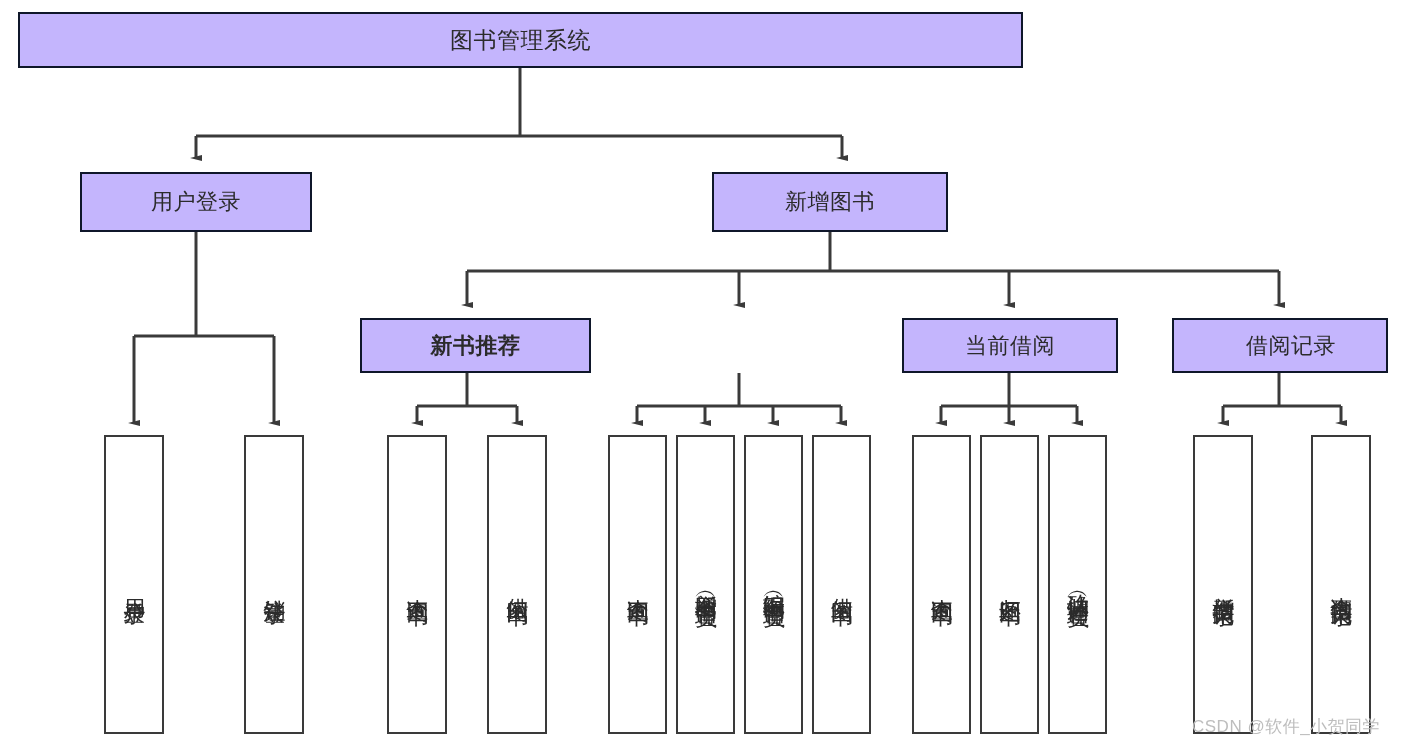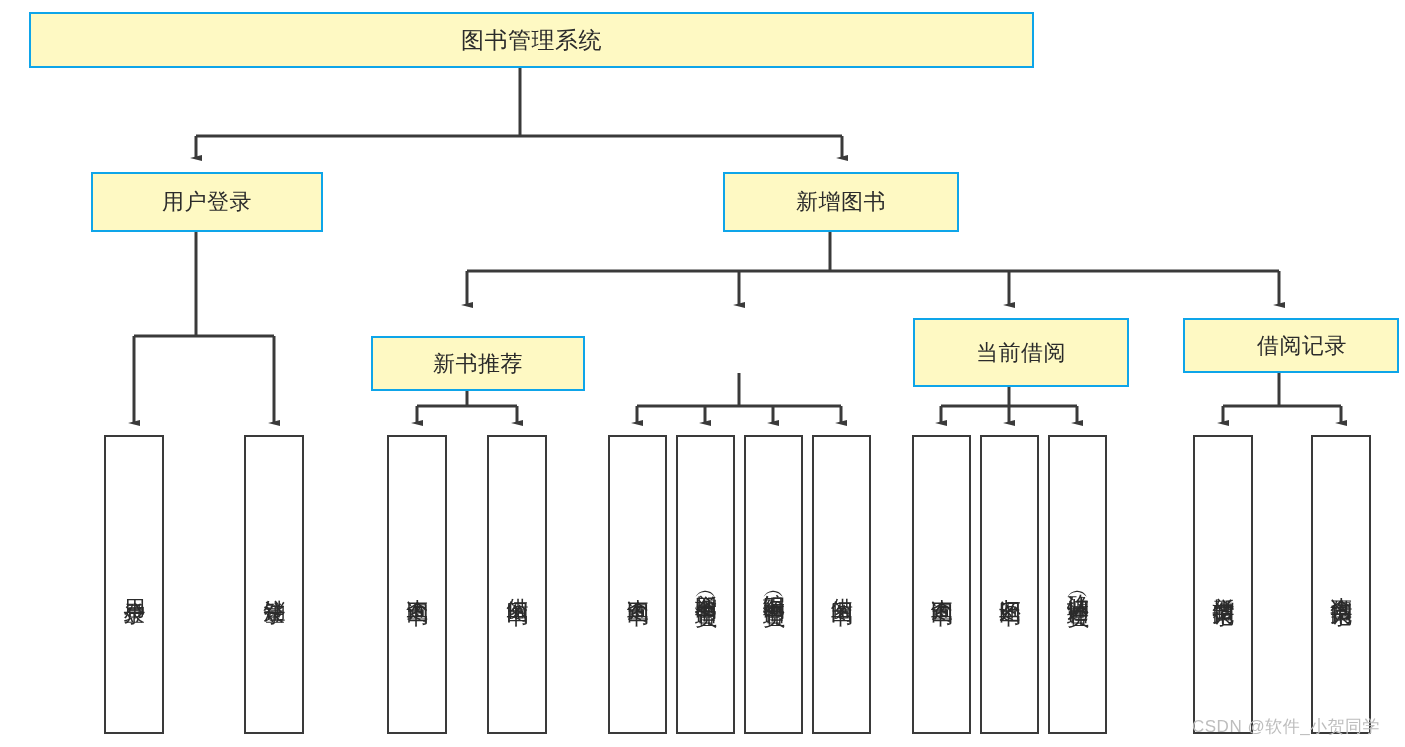--- a/index.html
+++ b/index.html
@@ -20,27 +20,26 @@
   #diagram-svg {
     position: absolute;
     left: 0;
     top: 0;
     width: 1405px;
     height: 747px;
   }
   .node-box {
     position: absolute;
     box-sizing: border-box;
-    border: 2px solid #0ea5e9;
-    background: #fef9c3;
+    border: 2px solid #0f172a;
+    background: #c4b5fd;
     display: flex;
     align-items: center;
     justify-content: center;
     color: #2b2b2b;
-    margin-left: 11px;
   }
   .node-h {
     font-size: 22px;
     letter-spacing: 0.5px;
     white-space: nowrap;
   }
   .node-root .node-h { font-size: 23px; }
   .node-v {
     writing-mode: vertical-rl;
     text-orientation: upright;
@@ -129,24 +128,24 @@
     <span class="node-h">图书管理系统</span>
   </div>
 
   <div class="node-box" style="left:80px; top:172px; width:232px; height:60px;">
     <span class="node-h">用户登录</span>
   </div>
   <div class="node-box" style="left:712px; top:172px; width:236px; height:60px;">
     <span class="node-h">新增图书</span>
   </div>
 
-  <div class="node-box" style="left:360px; top:336px; width:214px; height:55px;">
+  <div class="node-box" style="left:360px; top:318px; width:231px; height:55px;font-weight:bold;">
     <span class="node-h">新书推荐</span>
   </div>
-  <div class="node-box" style="left:902px; top:318px; width:216px; height:69px;">
+  <div class="node-box" style="left:902px; top:318px; width:216px; height:55px;">
     <span class="node-h">当前借阅</span>
   </div>
   <div class="node-box" style="left:1172px; top:318px; width:216px; height:55px;padding-left:22px;">
     <span class="node-h">借阅记录</span>
   </div>
 
   <div class="leaf-box" style="left:104px; top:435px; width:60px; height:299px;">
     <span class="node-v">用户登录</span>
   </div>
   <div class="leaf-box" style="left:244px; top:435px; width:60px; height:299px;">

